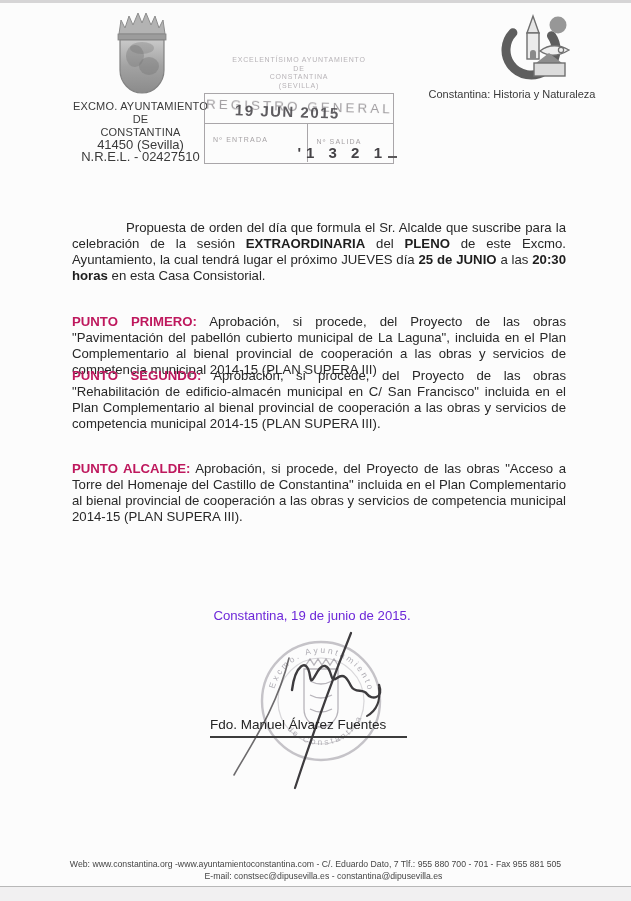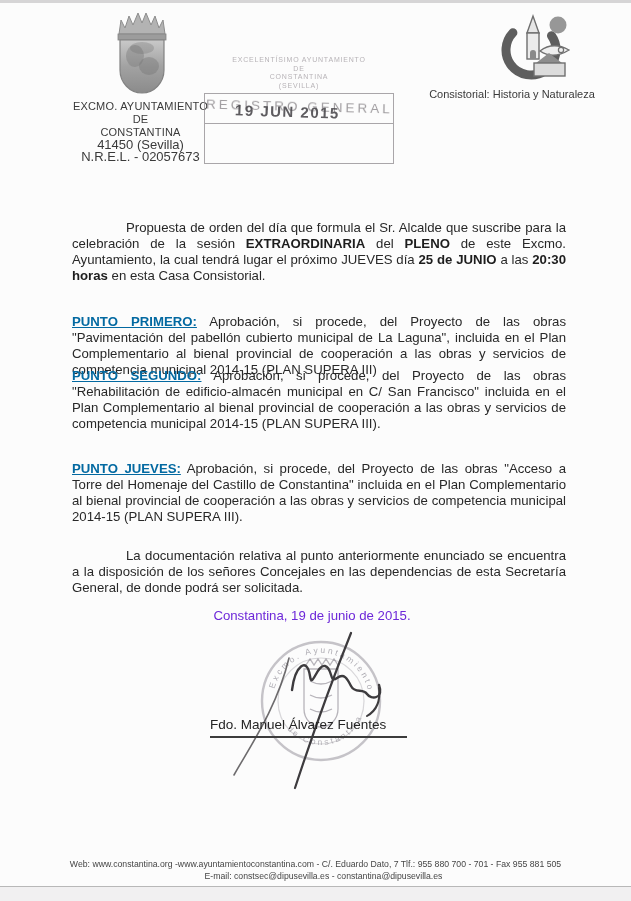--- a/index.html
+++ b/index.html
@@ -39,21 +39,21 @@
   .hr-caption { position: absolute; left: 402px; top: 88px; width: 220px; text-align: center; font-size: 11px; color: #3a3a3a; }
 
   
   .para {
     position: absolute; left: 72px; width: 494px;
     font-size: 13.2px; line-height: 16px;
     text-align: justify; color: #282828;
   }
   .indent { text-indent: 54px; }
   .b { font-weight: bold; color: #1d1d1d; margin-top: 16px; }
-  .punto-heading { font-weight: bold; text-decoration: underline; color: #0369a1; margin-top: 26px; }
+  .punto-heading { font-weight: bold; color: #be185d; margin-top: 26px; }
   .p-intro   { top: 220px; }
   .p-punto1  { top: 314px; }
   .p-punto2  { top: 368px; }
   .p-punto3  { top: 461px; }
   .p-closing { top: 548px; }
 
   .center-line { position: absolute; left: 72px; width: 480px; text-align: center; font-size: 13.2px; color: #6d28d9; }
   .sig-date { top: 608px; }
   .sig-role { top: 624px; }
 
@@ -92,62 +92,71 @@
       <rect x="21" y="26" width="48" height="6" fill="#9c9c9c" stroke="#868686" stroke-width="0.8"></rect>
       <path d="M23 32 h44 v30 a22 23 0 0 1 -44 0 z" fill="url(#shieldg)" stroke="#828282" stroke-width="1.2"></path>
       <ellipse cx="38" cy="48" rx="9" ry="11" fill="#7d7d7d" opacity="0.45"></ellipse>
       <ellipse cx="52" cy="58" rx="10" ry="9" fill="#747474" opacity="0.4"></ellipse>
       <ellipse cx="45" cy="40" rx="12" ry="6" fill="#6e6e6e" opacity="0.3"></ellipse>
     </svg>
     <div class="hl-line">EXCMO. AYUNTAMIENTO</div>
     <div class="hl-line">DE</div>
     <div class="hl-line">CONSTANTINA</div>
     <div class="hl-small">41450 (Sevilla)</div>
-    <div class="hl-small">N.R.E.L. - 02057673</div>
+    <div class="hl-small">N.R.E.L. - 02427510</div>
   </div>
 
   <div class="registry-stamp">
     <div class="stamp-org">EXCELENTÍSIMO AYUNTAMIENTO</div>
     <div class="stamp-org">DE</div>
     <div class="stamp-org">CONSTANTINA</div>
     <div class="stamp-org">(SEVILLA)</div>
     <div class="stamp-table">
       <div class="stamp-row1">
         <span class="stamp-title">REGISTRO GENERAL</span>
+      </div>
+      <div class="stamp-row2">
+        <div class="stamp-cell-entrada">
+          <span class="stamp-cell-label">Nº ENTRADA</span>
+        </div>
+        <div class="stamp-cell-salida">
+          <span class="stamp-cell-label">Nº SALIDA</span>
+          <span class="stamp-number">'1 3 2 1</span>
+          <span class="stamp-dash"></span>
+        </div>
       </div>
       <div class="stamp-date">19 JUN 2015</div>
     </div>
   </div>
 
   <div class="header-right">
     <svg width="100" height="78" viewBox="0 0 100 78">
       <g transform="rotate(-35 48 40)">
         <circle cx="48" cy="40" r="25" fill="none" stroke="#5e5e5e" stroke-width="9" stroke-dasharray="112 45" stroke-linecap="round"></circle>
       </g>
       <polygon points="44,23 50,6 56,23" fill="#e6e6e6" stroke="#6f6f6f" stroke-width="1.4"></polygon>
       <rect x="44" y="23" width="12" height="26" fill="#ebebeb" stroke="#6f6f6f" stroke-width="1.4"></rect>
       <path d="M47 49 v-6 a3 3 0 0 1 6 0 v6 z" fill="#8a8a8a"></path>
       <circle cx="75" cy="15" r="8.5" fill="#979797"></circle>
       <path d="M57 41 Q 70 31 86 40 Q 70 50 57 41 Z" fill="#efefef" stroke="#707070" stroke-width="1.4"></path>
       <circle cx="78" cy="40" r="2.6" fill="none" stroke="#707070" stroke-width="1.2"></circle>
       <polygon points="53,53 66,43 79,53" fill="#8d8d8d"></polygon>
       <rect x="51" y="53" width="31" height="13" fill="#dcdcdc" stroke="#707070" stroke-width="1.4"></rect>
     </svg>
   </div>
-  <div class="hr-caption">Consistorial: Historia y Naturaleza</div>
+  <div class="hr-caption">Constantina: Historia y Naturaleza</div>
 
   <p class="para indent p-intro"><span>Propuesta de orden del día que formula el Sr. Alcalde que suscribe para la celebración de la sesión </span><span class="b">EXTRAORDINARIA</span><span> del </span><span class="b">PLENO</span><span> de este Excmo. Ayuntamiento, la cual tendrá lugar el próximo JUEVES día </span><span class="b">25 de JUNIO</span><span> a las </span><span class="b">20:30 horas</span><span> en esta Casa Consistorial.</span></p>
 
   <p class="para p-punto1"><span class="punto-heading">PUNTO PRIMERO:</span><span> Aprobación, si procede, del Proyecto de las obras "Pavimentación del pabellón cubierto municipal de La Laguna", incluida en el Plan Complementario al bienal provincial de cooperación a las obras y servicios de competencia municipal 2014-15 (PLAN SUPERA III)</span></p>
 
   <p class="para p-punto2"><span class="punto-heading">PUNTO SEGUNDO:</span><span> Aprobación, si procede, del Proyecto de las obras "Rehabilitación de edificio-almacén municipal en C/ San Francisco" incluida en el Plan Complementario al bienal provincial de cooperación a las obras y servicios de competencia municipal 2014-15 (PLAN SUPERA III).</span></p>
 
-  <p class="para p-punto3"><span class="punto-heading">PUNTO JUEVES:</span><span> Aprobación, si procede, del Proyecto de las obras "Acceso a Torre del Homenaje del Castillo de Constantina" incluida en el Plan Complementario al bienal provincial de cooperación a las obras y servicios de competencia municipal 2014-15 (PLAN SUPERA III).</span></p>
+  <p class="para p-punto3"><span class="punto-heading">PUNTO ALCALDE:</span><span> Aprobación, si procede, del Proyecto de las obras "Acceso a Torre del Homenaje del Castillo de Constantina" incluida en el Plan Complementario al bienal provincial de cooperación a las obras y servicios de competencia municipal 2014-15 (PLAN SUPERA III).</span></p>
 
-  <p class="para indent p-closing">La documentación relativa al punto anteriormente enunciado se encuentra a la disposición de los señores Concejales en las dependencias de esta Secretaría General, de donde podrá ser solicitada.</p>
 
   <div class="center-line sig-date">Constantina, 19 de junio de 2015.</div>
 
   <svg class="seal-svg" width="128" height="128" viewBox="0 0 128 128">
     <defs>
       <path id="sealTop" d="M 16 64 A 48 48 0 0 1 112 64" fill="none"></path>
       <path id="sealBottom" d="M 20 64 A 44 44 0 0 0 108 64" fill="none"></path>
     </defs>
     <circle cx="64" cy="64" r="59" fill="none" stroke="rgba(122,117,128,0.42)" stroke-width="2.4"></circle>
     <circle cx="64" cy="64" r="43" fill="none" stroke="rgba(122,117,128,0.28)" stroke-width="1.2"></circle>

